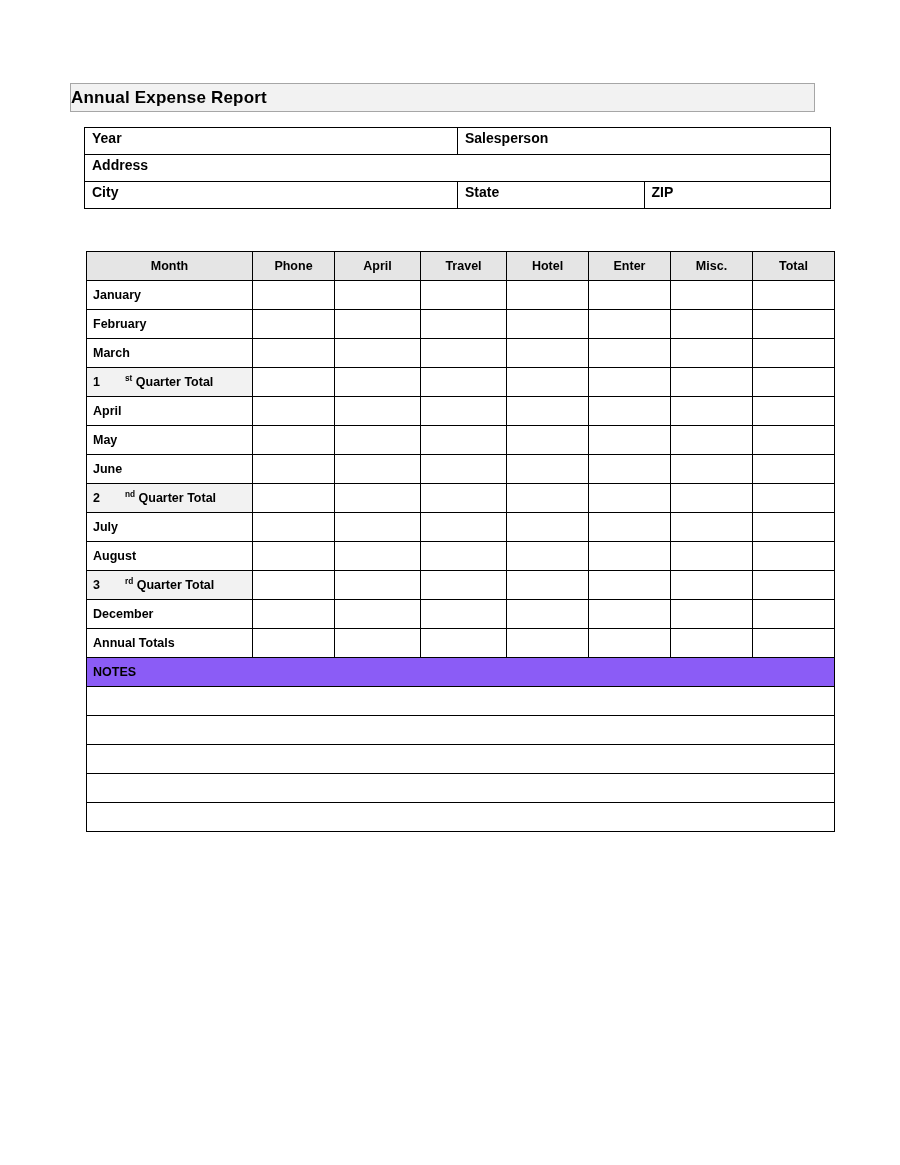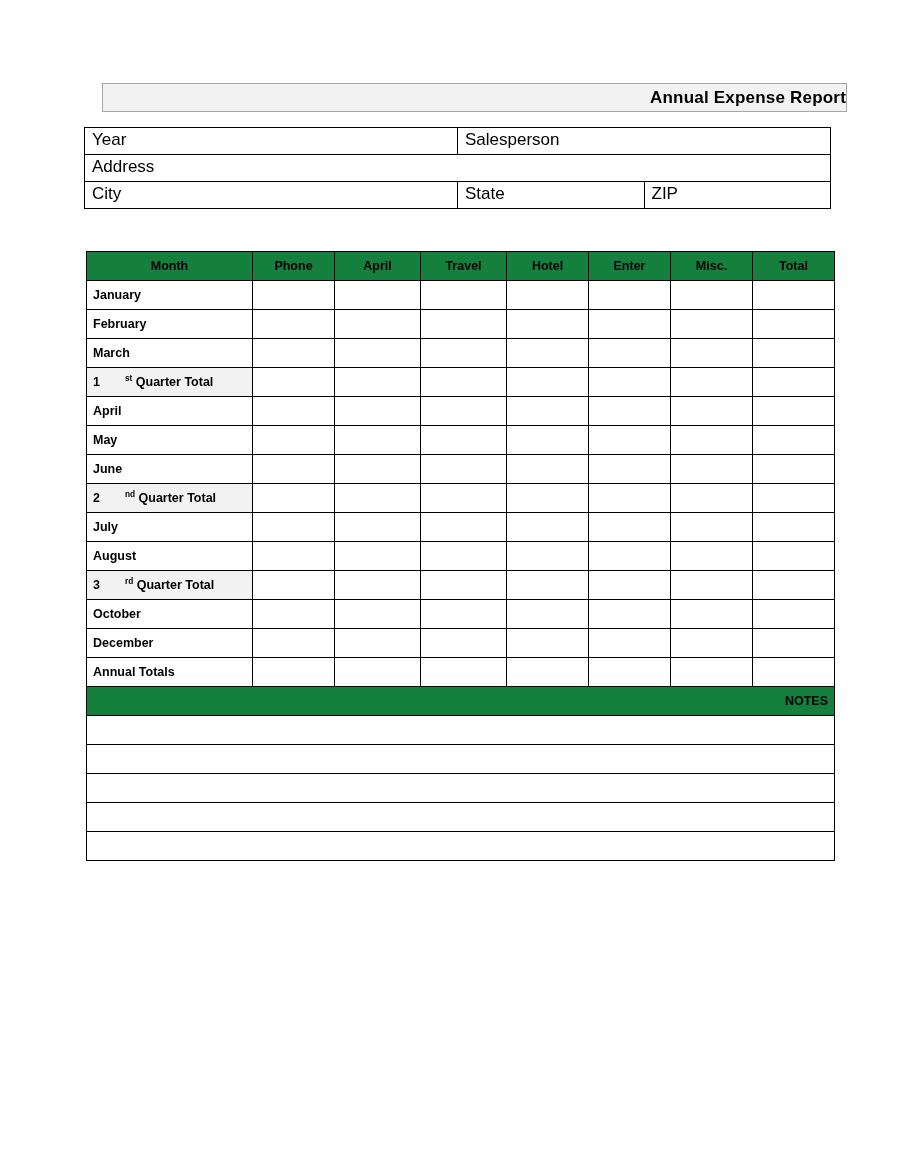--- a/index.html
+++ b/index.html
@@ -28,22 +28,21 @@
     position: absolute;
     left: 70px;
     top: 83px;
     width: 745px;
     height: 29px;
     background: #f2f2f2;
     border: 1px solid #a6a6a6;
     box-sizing: border-box;
     display: flex;
     align-items: center;
-    justify-content: flex-end;
-    margin-left: 32px;
+    justify-content: flex-start;
   }
   .title-bar .title-text {
     font-size: 17px;
     font-weight: bold;
     letter-spacing: 0.2px;
   }
 
   
   .info-table {
     position: absolute;
@@ -51,22 +50,22 @@
     top: 127px;
     width: 746px;
     border-collapse: collapse;
     table-layout: fixed;
   }
   .info-table td {
     border: 1.6px solid #000000;
     height: 27px;
     padding: 2px 6px 2px 7px;
     vertical-align: top;
-    font-size: 17px;
-    font-weight: normal;
+    font-size: 14px;
+    font-weight: bold;
     box-sizing: border-box;
   }
 
   
   .expense-table {
     position: absolute;
     left: 86px;
     top: 251px;
     width: 742px;
     border-collapse: collapse;
@@ -75,38 +74,38 @@
   .expense-table th,
   .expense-table td {
     border: 1.5px solid #000000;
     height: 29px;
     box-sizing: border-box;
     font-size: 12.5px;
     font-weight: bold;
     padding: 0 6px;
   }
   .expense-table thead th {
-    background: #15803d;
+    background: #e5e5e5;
     text-align: center;
     vertical-align: middle;
   }
   .expense-table td.month-cell {
     text-align: left;
     vertical-align: middle;
     background: #ffffff;
   }
   .expense-table td.month-cell.shaded {
     background: #f2f2f2;
   }
   .expense-table td.value-cell {
     background: #ffffff;
   }
   .expense-table td.notes-header {
-    background: #15803d;
-    text-align: right;
+    background: #8b5cf6;
+    text-align: left;
     vertical-align: middle;
   }
   .expense-table td.notes-line {
     background: #ffffff;
     height: 29px;
   }
   sup {
     font-size: 0.66em;
     vertical-align: super;
     line-height: 0;
@@ -268,30 +267,20 @@
           <td class="month-cell shaded"><span>3</span><sup>rd</sup><span> Quarter Total</span></td>
           <td class="value-cell"></td>
           <td class="value-cell"></td>
           <td class="value-cell"></td>
           <td class="value-cell"></td>
           <td class="value-cell"></td>
           <td class="value-cell"></td>
           <td class="value-cell"></td>
         </tr>
         <tr>
-          <td class="month-cell">October</td>
-          <td class="value-cell"></td>
-          <td class="value-cell"></td>
-          <td class="value-cell"></td>
-          <td class="value-cell"></td>
-          <td class="value-cell"></td>
-          <td class="value-cell"></td>
-          <td class="value-cell"></td>
-        </tr>
-        <tr>
           <td class="month-cell">December</td>
           <td class="value-cell"></td>
           <td class="value-cell"></td>
           <td class="value-cell"></td>
           <td class="value-cell"></td>
           <td class="value-cell"></td>
           <td class="value-cell"></td>
           <td class="value-cell"></td>
         </tr>
         <tr>

